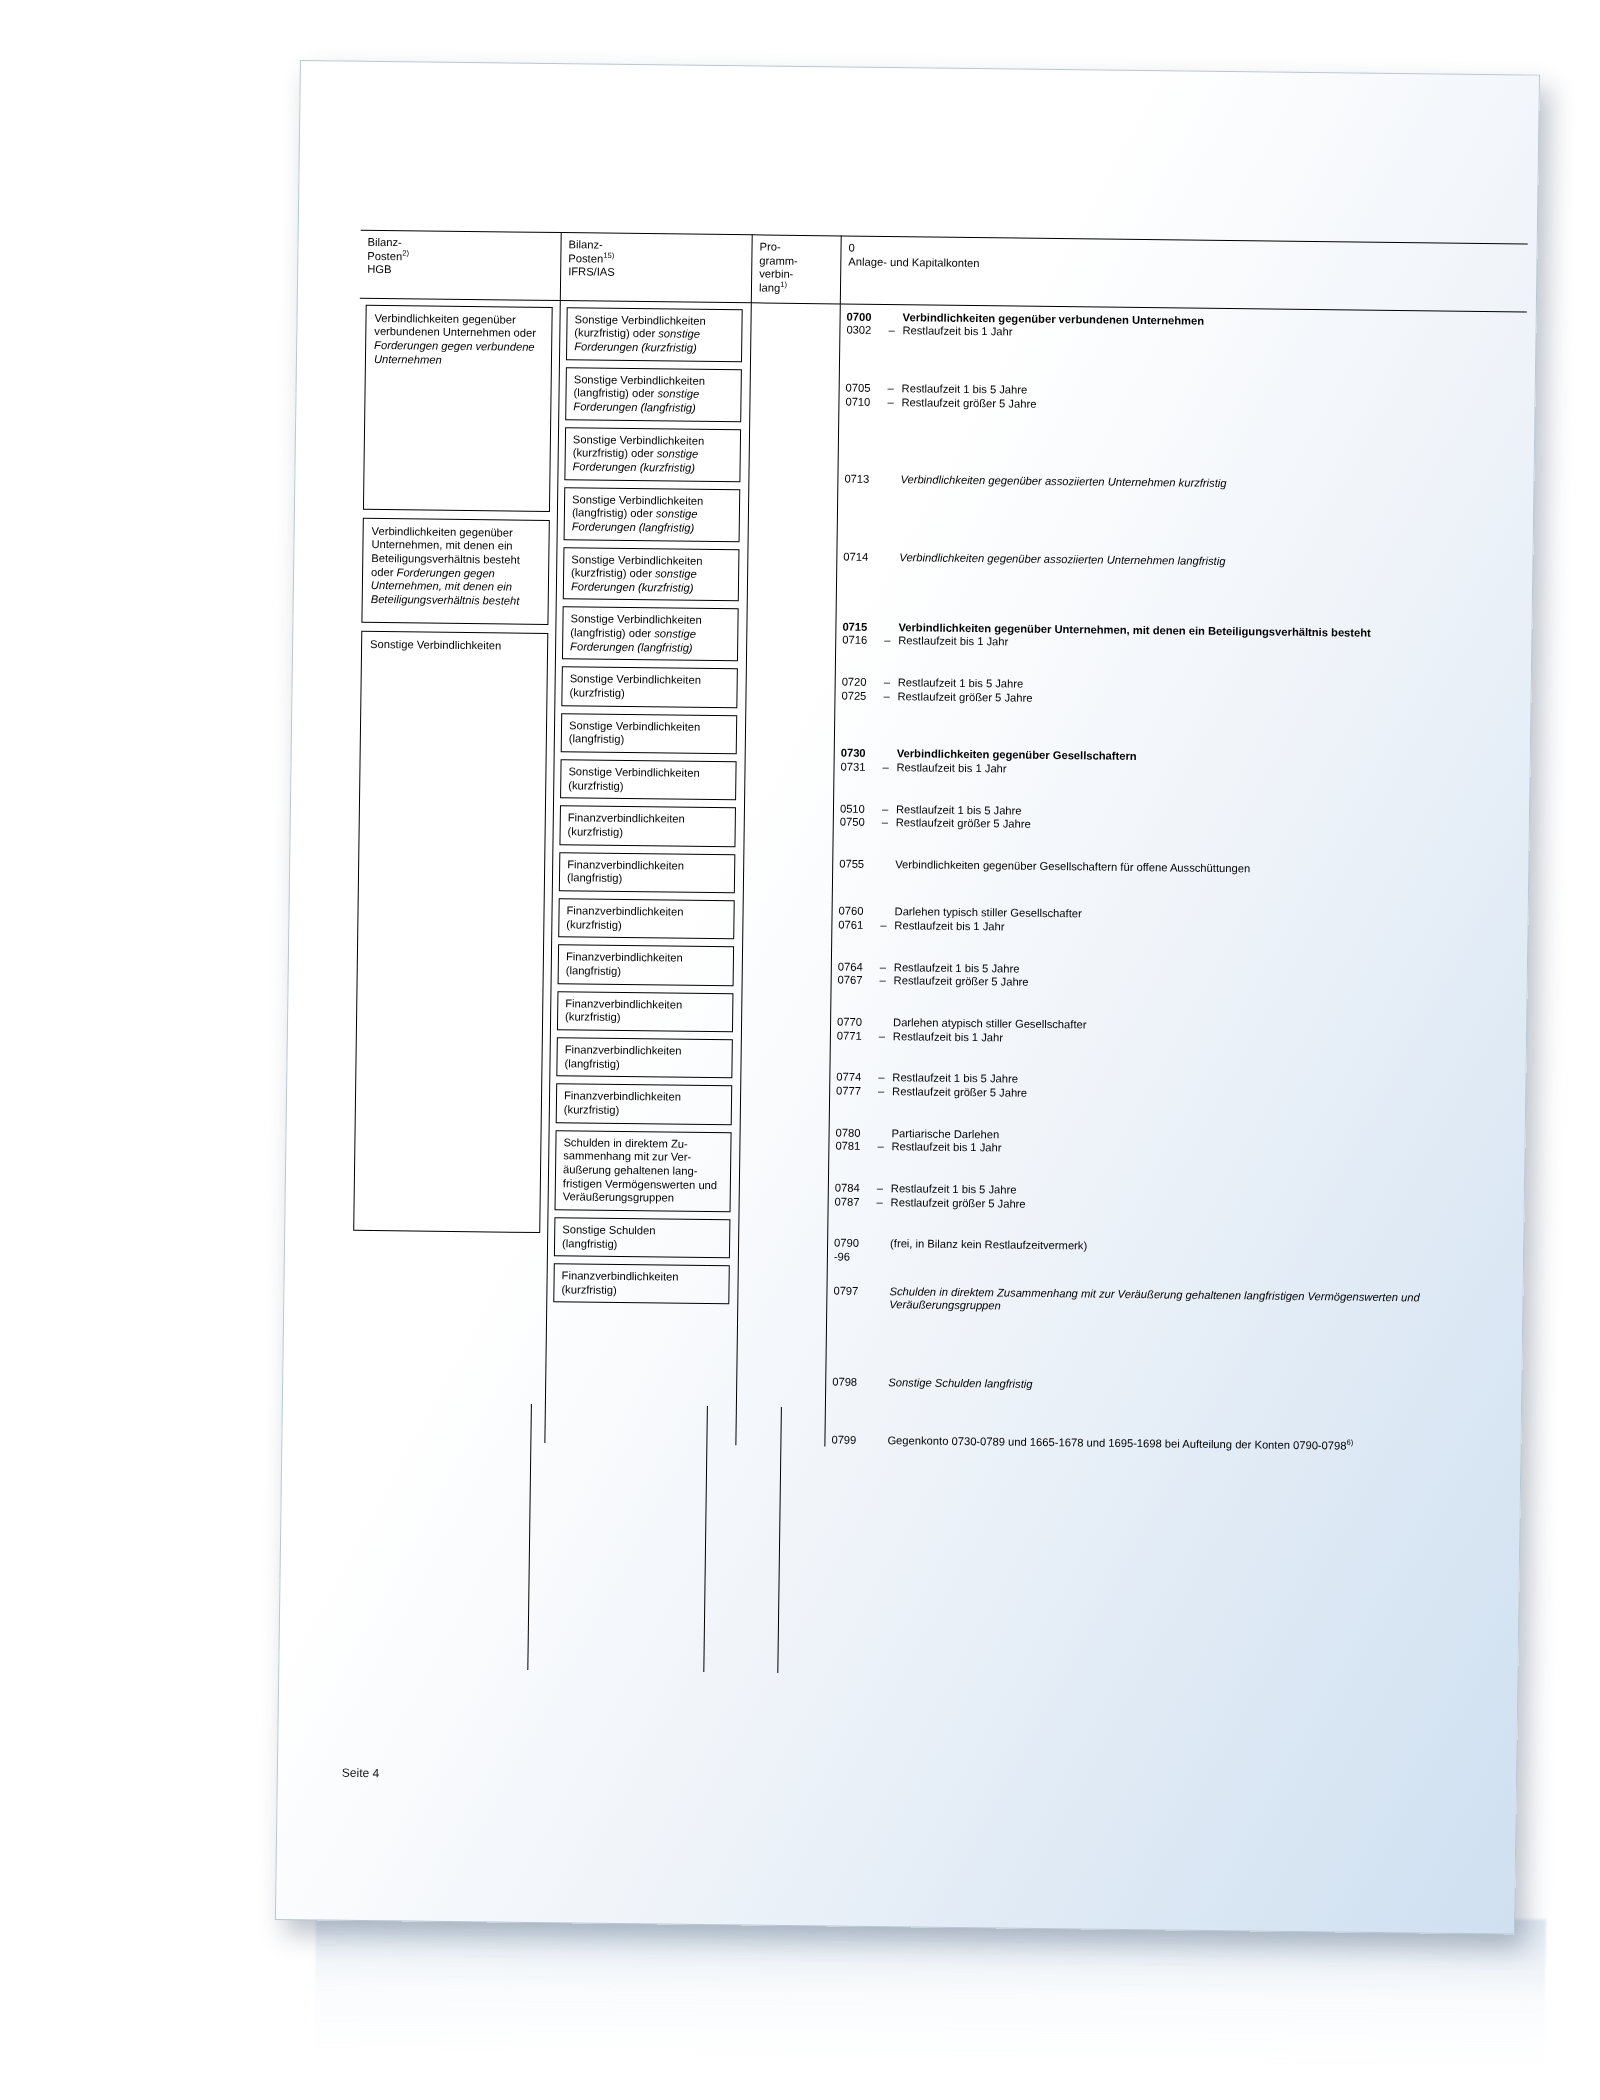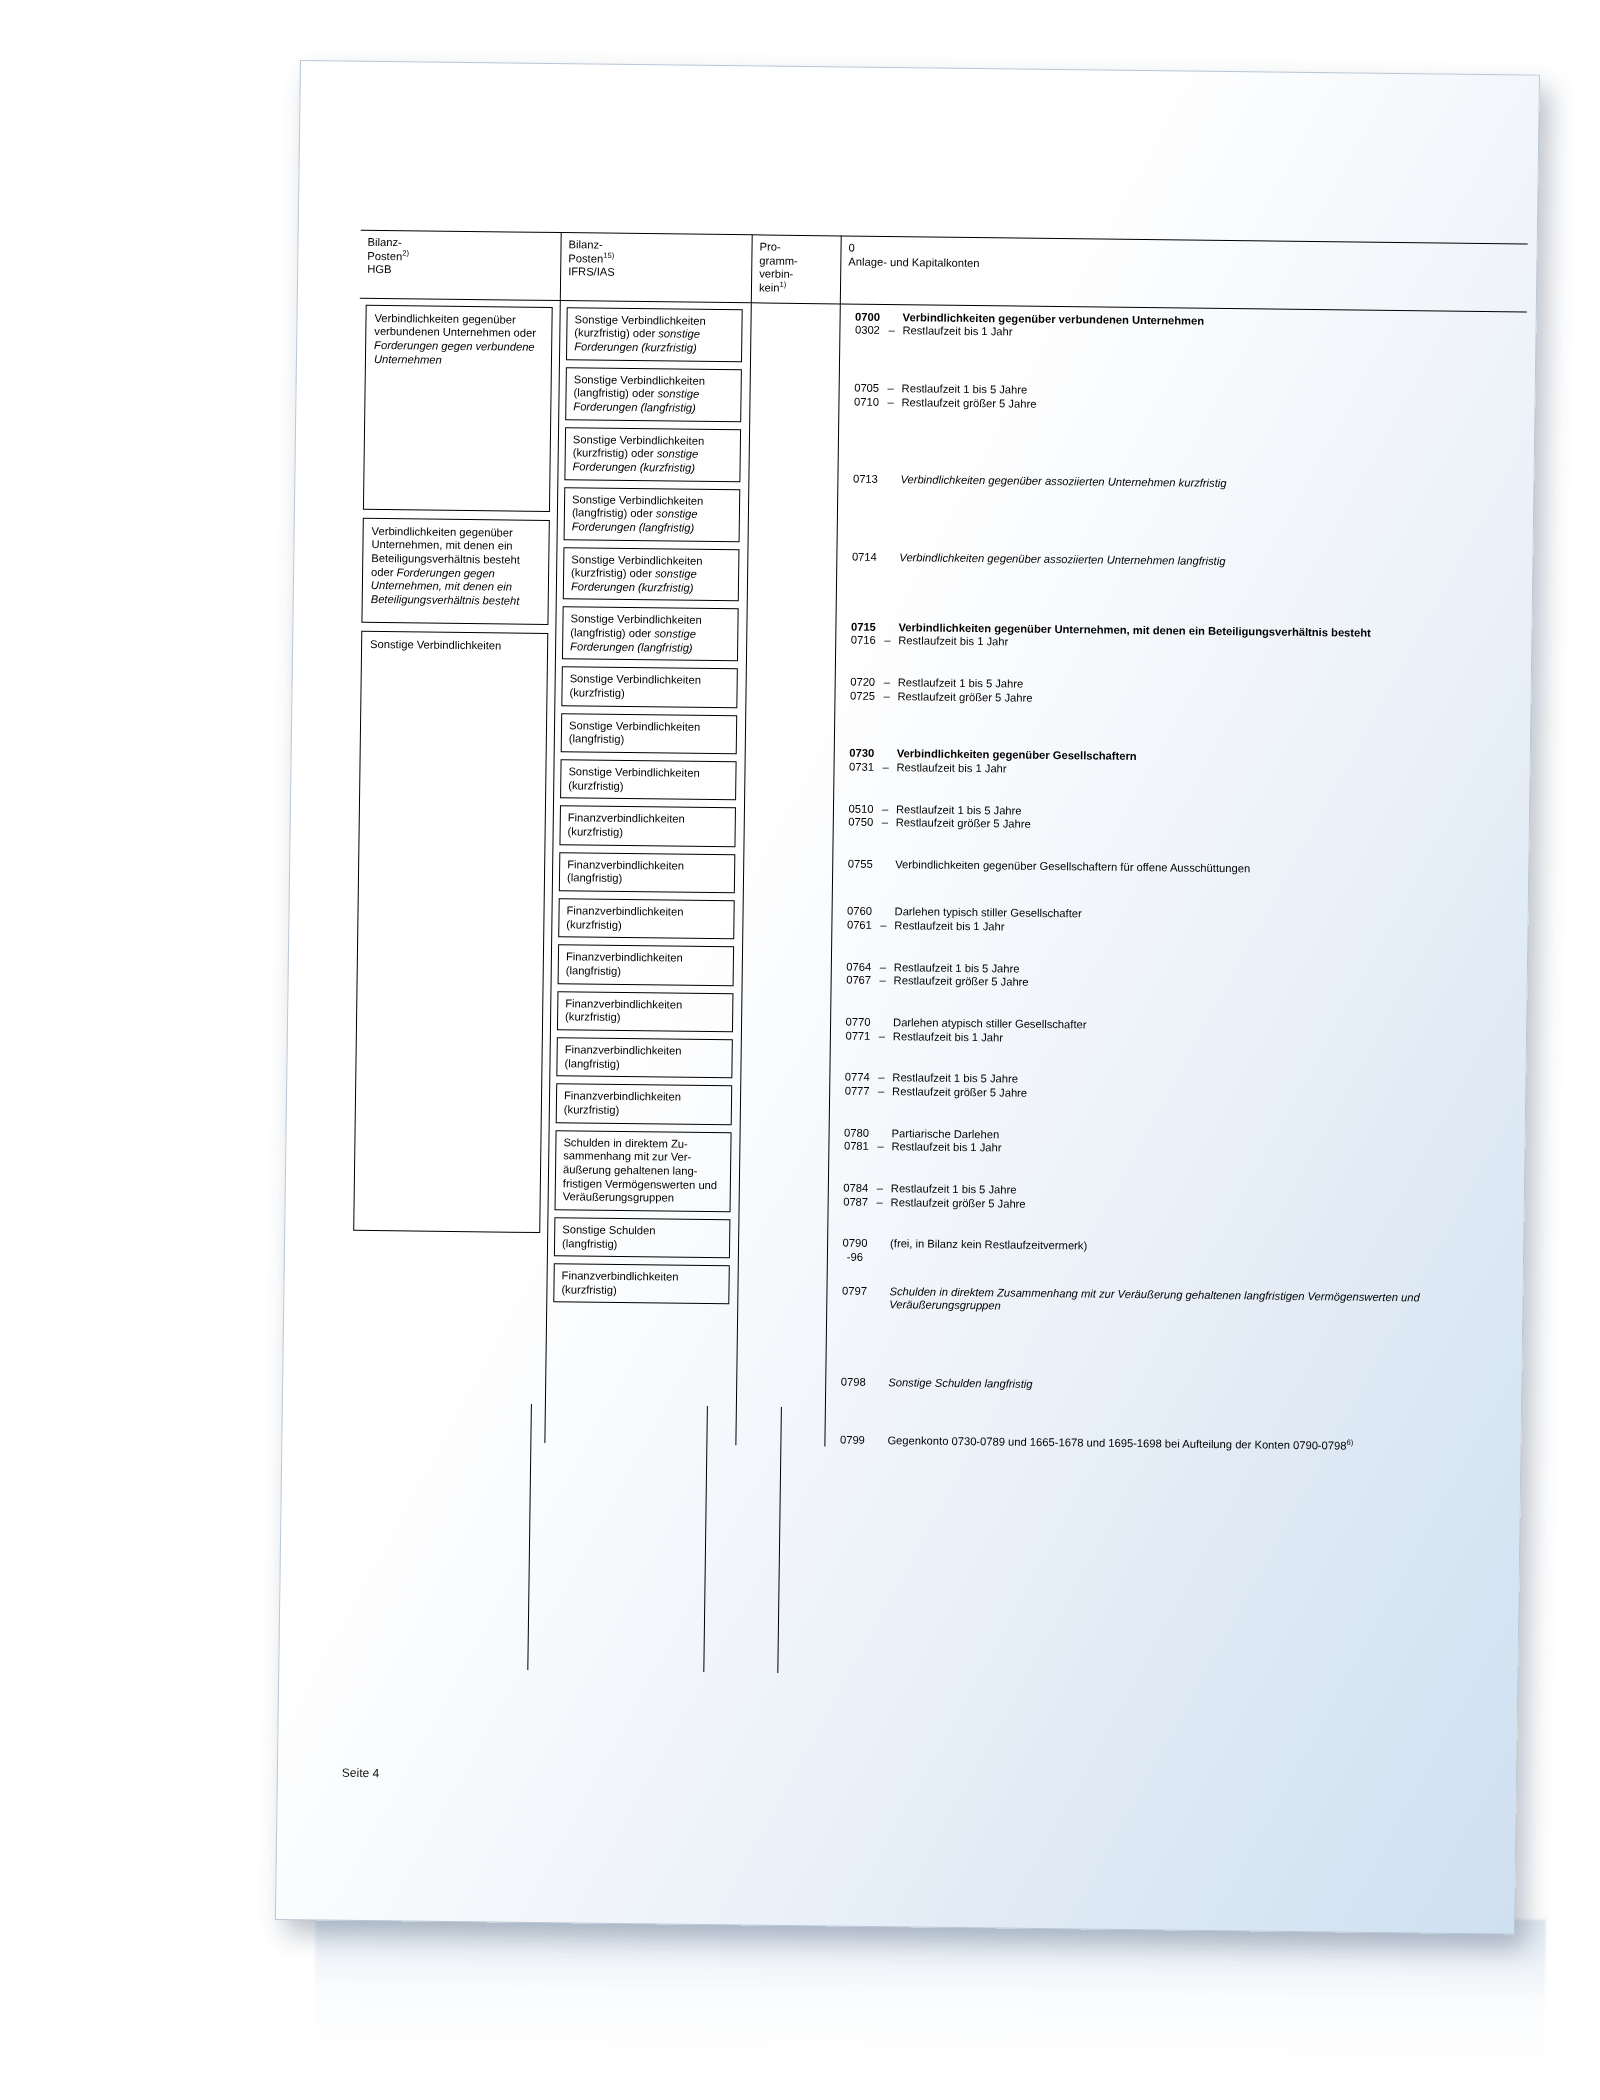--- a/index.html
+++ b/index.html
@@ -116,21 +116,21 @@
   .box2.first { margin-top: 6px; }
 
   .it { font-style: italic; }
 
   
   .c4inner { padding: 6px 10px 0 6px; }
   .entry { display: flex; margin-bottom: 0px; }
   .num {
     width: 42px;
     flex: 0 0 42px;
-    text-align: center;
+    text-align: left;
     white-space: nowrap;
   }
   .dash {
     width: 14px;
     flex: 0 0 14px;
   }
   .txt { flex: 1 1 auto; }
   .bold { font-weight: bold; }
   .sp20 { height: 20px; }
   .sp28 { height: 28px; }
@@ -187,21 +187,21 @@
               </th>
               <th class="c2">
                 <span class="hdr-line">Bilanz-</span>
                 <span class="hdr-line"><span>Posten</span><sup>15)</sup></span>
                 <span class="hdr-line">IFRS/IAS</span>
               </th>
               <th class="c3">
                 <span class="hdr-line">Pro-</span>
                 <span class="hdr-line">gramm-</span>
                 <span class="hdr-line">verbin-</span>
-                <span class="hdr-line"><span>kein</span><sup>1)</sup></span>
+                <span class="hdr-line"><span>lang</span><sup>1)</sup></span>
               </th>
               <th class="c4">
                 <span class="hdr-line">0</span>
                 <span class="hdr-line">Anlage- und Kapitalkonten</span>
               </th>
             </tr>
           </thead>
           <tbody>
             <tr>
 

